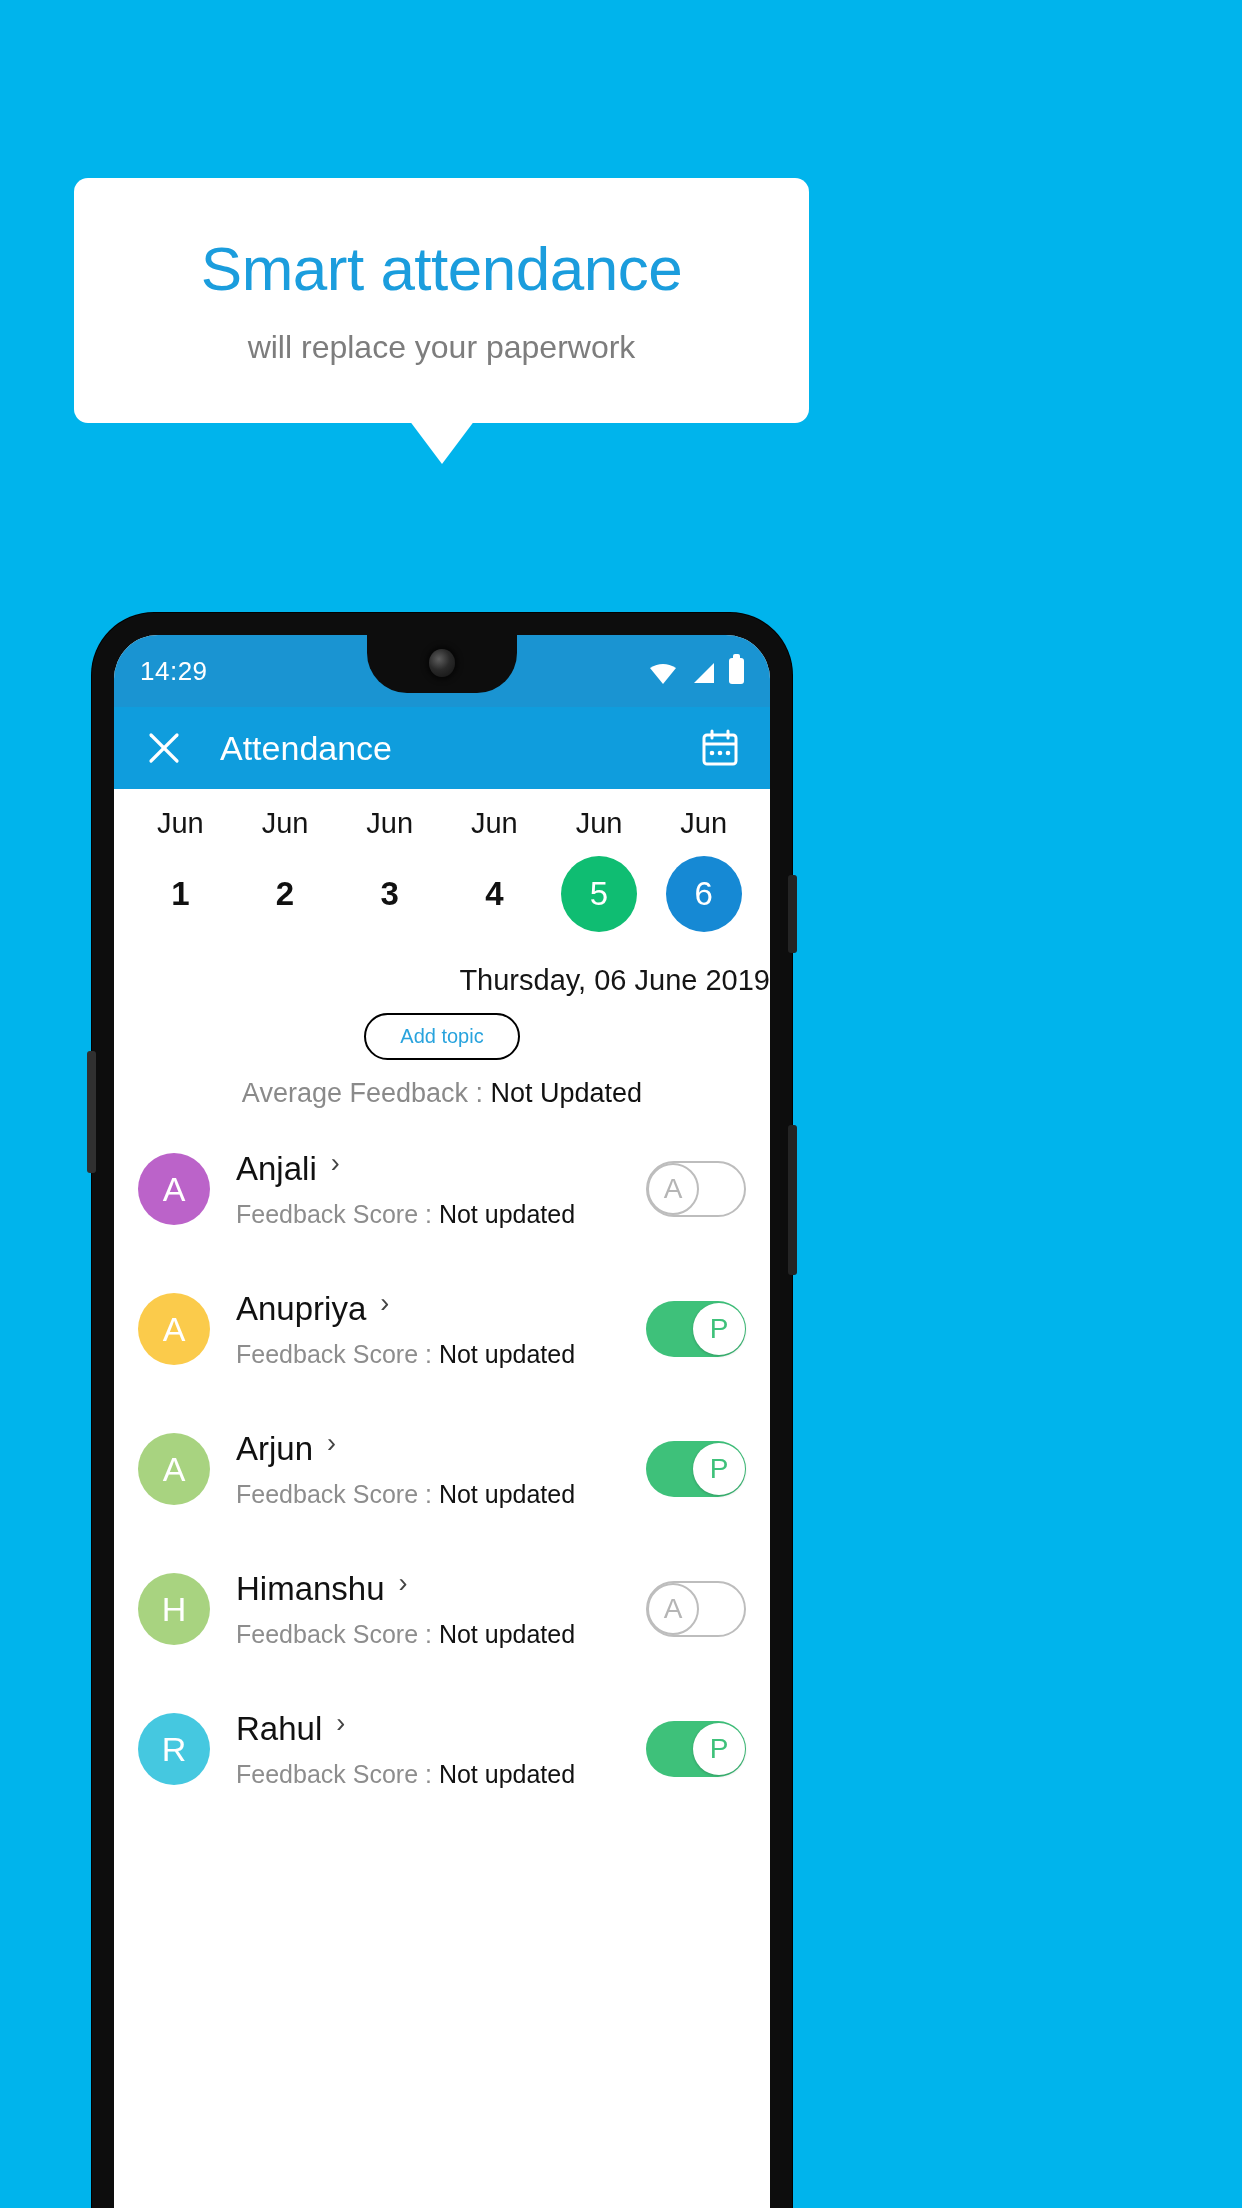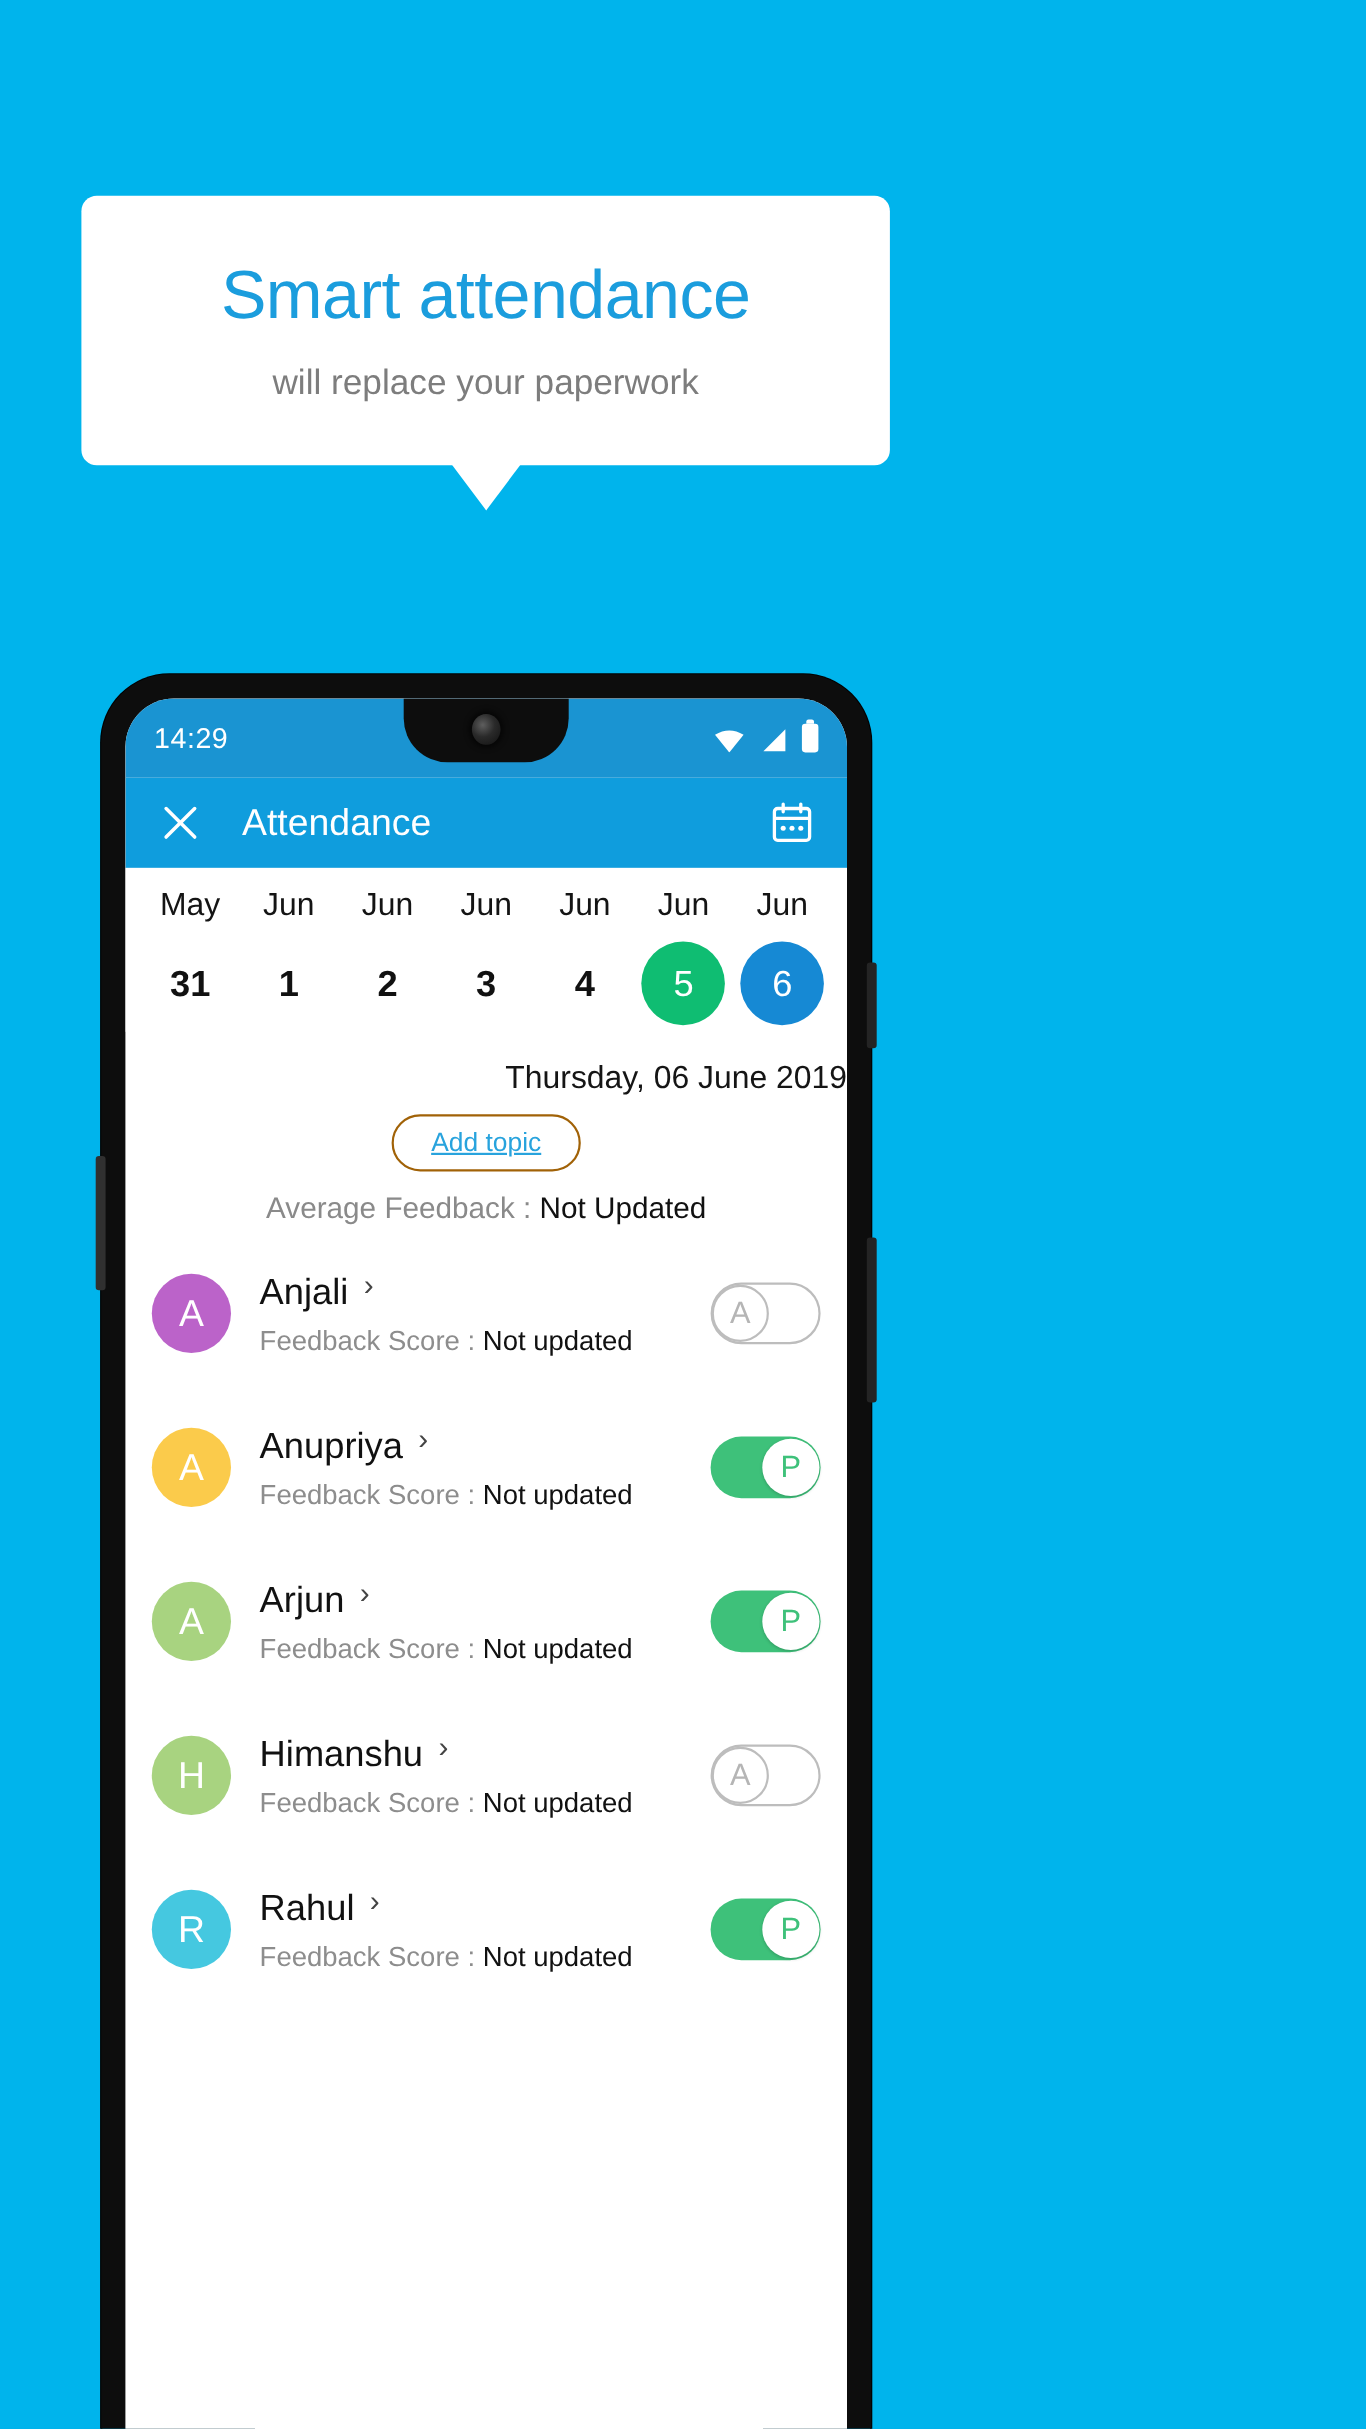--- a/index.html
+++ b/index.html
@@ -102,23 +102,23 @@
     display:flex; align-items:center; justify-content:center;
     font-size:33px; font-weight:700; color:#111;
   }
   .date-num.green{ background:#0fbd72; color:#fff; font-weight:400; }
   .date-num.blue{ background:#1689d4; color:#fff; font-weight:400; }
 
   
   #day-label{ text-align:right; font-size:29px; color:#151515; margin-top:26px; }
   #add-topic-wrap{ display:flex; justify-content:center; margin-top:16px; }
   #add-topic{
-    border:2px solid #a16207; color:#28a3dd; background:#fff;
-    border-radius:28px; padding:10px 34px; font-size:24px;
-    font-family:"Liberation Sans", sans-serif; cursor:pointer;text-decoration:underline;
+    border:2px solid #000000; color:#28a3dd; background:#fff;
+    border-radius:28px; padding:10px 34px; font-size:20px;
+    font-family:"Liberation Sans", sans-serif; cursor:pointer;
   }
   #avg-feedback{ text-align:center; margin-top:18px; font-size:27px; color:#8a8a8a; }
   #avg-feedback b{ color:#111; font-weight:400; }
 
   
   #list{ margin-top:10px; }
   .row{
     display:flex; align-items:center; padding:14px 24px; min-height:140px;
   }
   .avatar{
@@ -198,24 +198,20 @@
           <circle cx="11" cy="24" r="2.3" fill="#fff"></circle>
           <circle cx="19" cy="24" r="2.3" fill="#fff"></circle>
           <circle cx="27" cy="24" r="2.3" fill="#fff"></circle>
         </svg>
       </div>
     </div>
 
 
     <div id="date-strip">
         <div class="date-cell">
-          <div class="date-month">May</div>
-          <div class="date-num">31</div>
-        </div>
-        <div class="date-cell">
           <div class="date-month">Jun</div>
           <div class="date-num">1</div>
         </div>
         <div class="date-cell">
           <div class="date-month">Jun</div>
           <div class="date-num">2</div>
         </div>
         <div class="date-cell">
           <div class="date-month">Jun</div>
           <div class="date-num">3</div>

